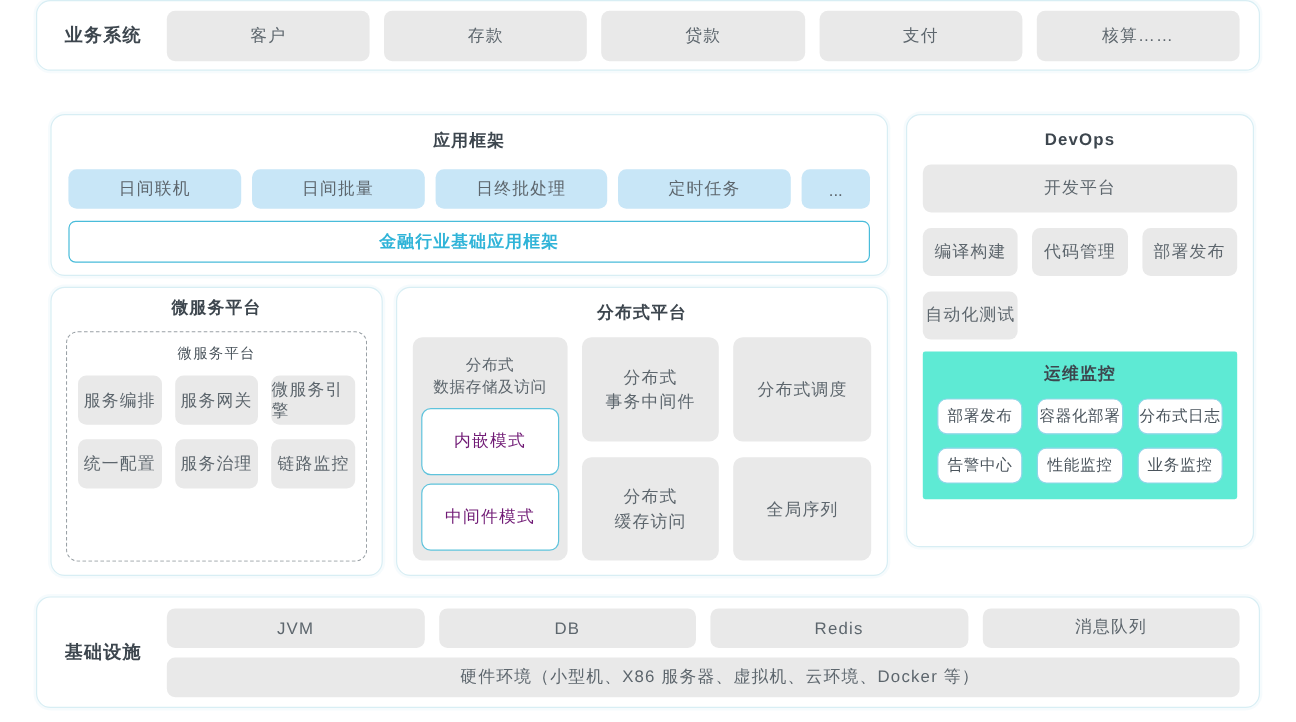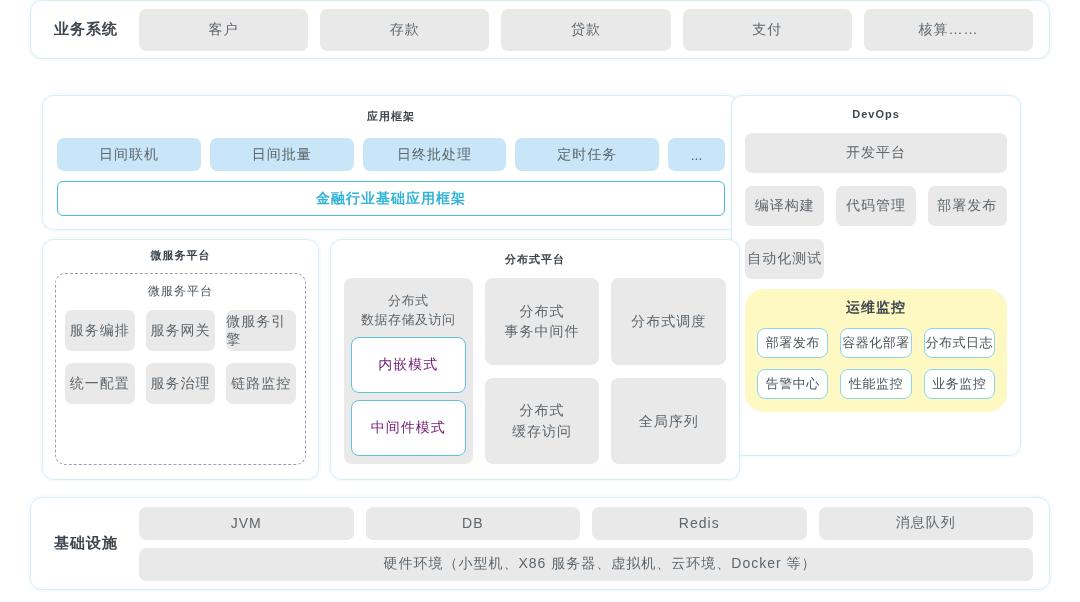--- a/index.html
+++ b/index.html
@@ -35,47 +35,47 @@
     border-radius: 7px;
     display: flex; align-items: center; justify-content: center;
     font-size: 14px; color: #5d666d;
     letter-spacing: 1px;
   }
   .band-items .gray-box { flex: 1; height: 42px; }
 
   
   .panel-title {
     text-align: center;
-    font-size: 11px; font-weight: 600; color: #3d464e;
+    font-size: 14px; font-weight: 600; color: #3d464e;
     letter-spacing: 1px;
   }
   .appfw { left: 42px; top: 95px; width: 698px; height: 135px; padding: 13px 14px 12px; }
   .chip-row { display: flex; gap: 9px; margin-top: 14px; }
   .chip {
     flex: 1; height: 33px;
     background: #c8e6f7; border-radius: 7px;
     display: flex; align-items: center; justify-content: center;
     font-size: 14px; color: #5d666d; letter-spacing: 1px;
   }
   .chip-small { flex: 0 0 57px; letter-spacing: 0; }
   .base-framework {
     margin-top: 10px; height: 35px;
     background: #fff; border: 1px solid #49bcda; border-radius: 6px;
     display: flex; align-items: center; justify-content: center;
     font-size: 14px; font-weight: 700; color: #30b4d8; letter-spacing: 1px;
   }
 
   
-  .devops { left: 731px; top: 95px; width: 290px; height: 361px; padding: 12px 13px; }
+  .devops { left: 755px; top: 95px; width: 290px; height: 361px; padding: 12px 13px; }
   .devops .gray-box.wide { height: 40px; margin-top: 13px; }
   .grid2 { display: grid; grid-template-columns: 1fr 1fr 1fr; gap: 13px 12px; margin-top: 13px; }
   .grid2 .gray-box { height: 40px; }
   .monitor {
     margin-top: 10px;
-    background: #fef9c3; border-radius: 19px;
+    background: #5eead4; border-radius: 2px;
     padding: 10px 12px 13px;
   }
   .monitor-title {
     text-align: center;
     font-size: 14px; font-weight: 700; color: #3d464e; letter-spacing: 1px;
   }
   .monitor .grid2 { gap: 11px 12px; margin-top: 11px; }
   .white-box {
     height: 30px;
     background: #fff; border: 1px solid #8fd5e8; border-radius: 8px;

